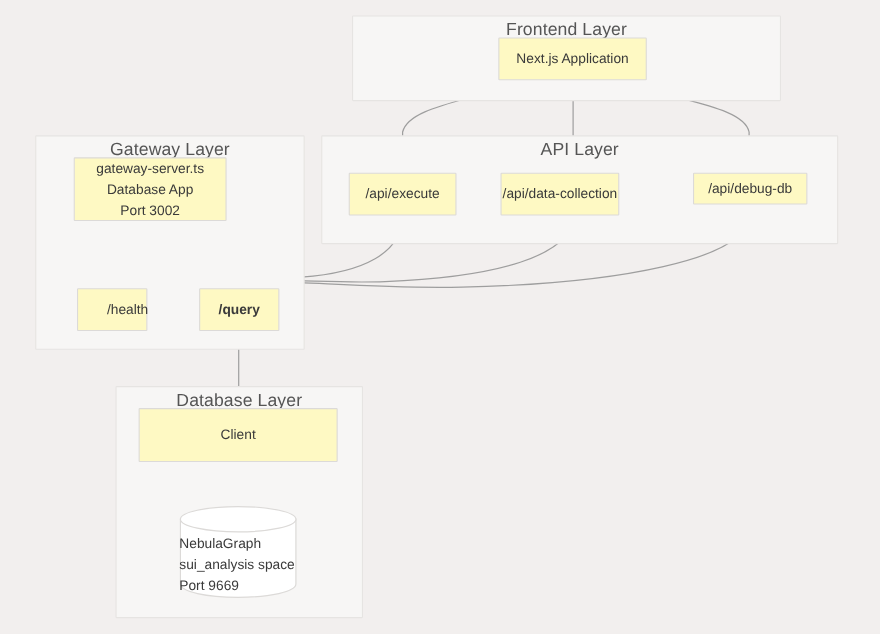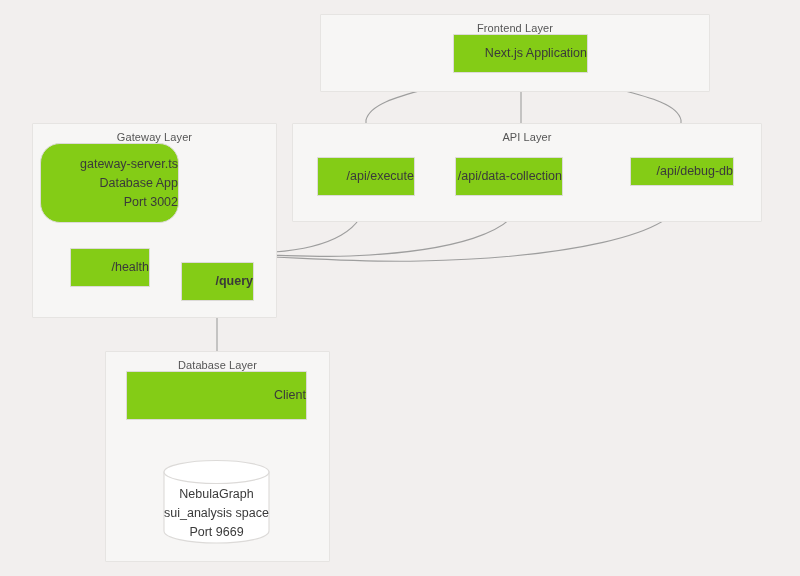--- a/index.html
+++ b/index.html
@@ -28,72 +28,72 @@
     border: 1px solid #e6e4e2;
     box-sizing: border-box;
     border-radius: 1px;
   }
   .layer-title {
     position: absolute;
     left: 0;
     right: 0;
     top: 6px;
     text-align: center;
-    font-size: 11px;
+    font-size: 16px;
     color: #555555;
     letter-spacing: 0.1px;
     line-height: 14px;
     pointer-events: none;
   }
   #frontend-layer { left: 320px; top: 14px;  width: 390px; height: 78px; }
   #gateway-layer  { left: 32px;  top: 123px; width: 245px; height: 195px; }
   #api-layer      { left: 292px; top: 123px; width: 470px; height: 99px; }
   #database-layer { left: 105px; top: 351px; width: 225px; height: 211px; }
 
   
   .node {
     position: absolute;
-    background: #84cc16;
+    background: #fef9c3;
     border: 1px solid #dcdad8;
     box-sizing: border-box;
     display: flex;
     flex-direction: column;
-    align-items: flex-end;
+    align-items: center;
     justify-content: center;
     font-size: 12.5px;
     color: #3a3a3a;
     line-height: 19px;
     text-align: center;
     border-radius: 1px;
   }
   .node span { display: block; white-space: nowrap; }
 
   #node-nextjs      { left: 453px; top: 34px;  width: 135px; height: 39px; }
-  #node-gateway     { left: 40px;  top: 143px; width: 139px; height: 80px; border-radius: 20px; }
-  #node-health      { left: 70px;  top: 248px; width: 80px;  height: 39px; padding-left: 28px; }
+  #node-gateway     { left: 67px;  top: 143px; width: 139px; height: 58px; }
+  #node-health      { left: 70px;  top: 262px; width: 64px;  height: 39px; padding-left: 28px; }
   #node-query       { left: 181px; top: 262px; width: 73px;  height: 39px; font-weight: bold; }
   #node-api-execute { left: 317px; top: 157px; width: 98px;  height: 39px; }
   #node-api-data    { left: 455px; top: 157px; width: 108px; height: 39px; }
   #node-api-debug   { left: 630px; top: 157px; width: 104px; height: 29px; }
   #node-db-client   { left: 126px; top: 371px; width: 181px; height: 49px; }
 
   
   #node-database {
     position: absolute;
     left: 163px;
     top: 459px;
     width: 107px;
     height: 85px;
   }
   #node-database .cyl-label {
     position: absolute;
     left: 0;
     right: 0;
     top: 26px;
-    text-align: center;
+    text-align: left;
     font-size: 12.5px;
     line-height: 19px;
     color: #3a3a3a;
     pointer-events: none;
   }
   #node-database .cyl-label span { display: block; white-space: nowrap; }
 </style>
 </head>
 <body>
 

